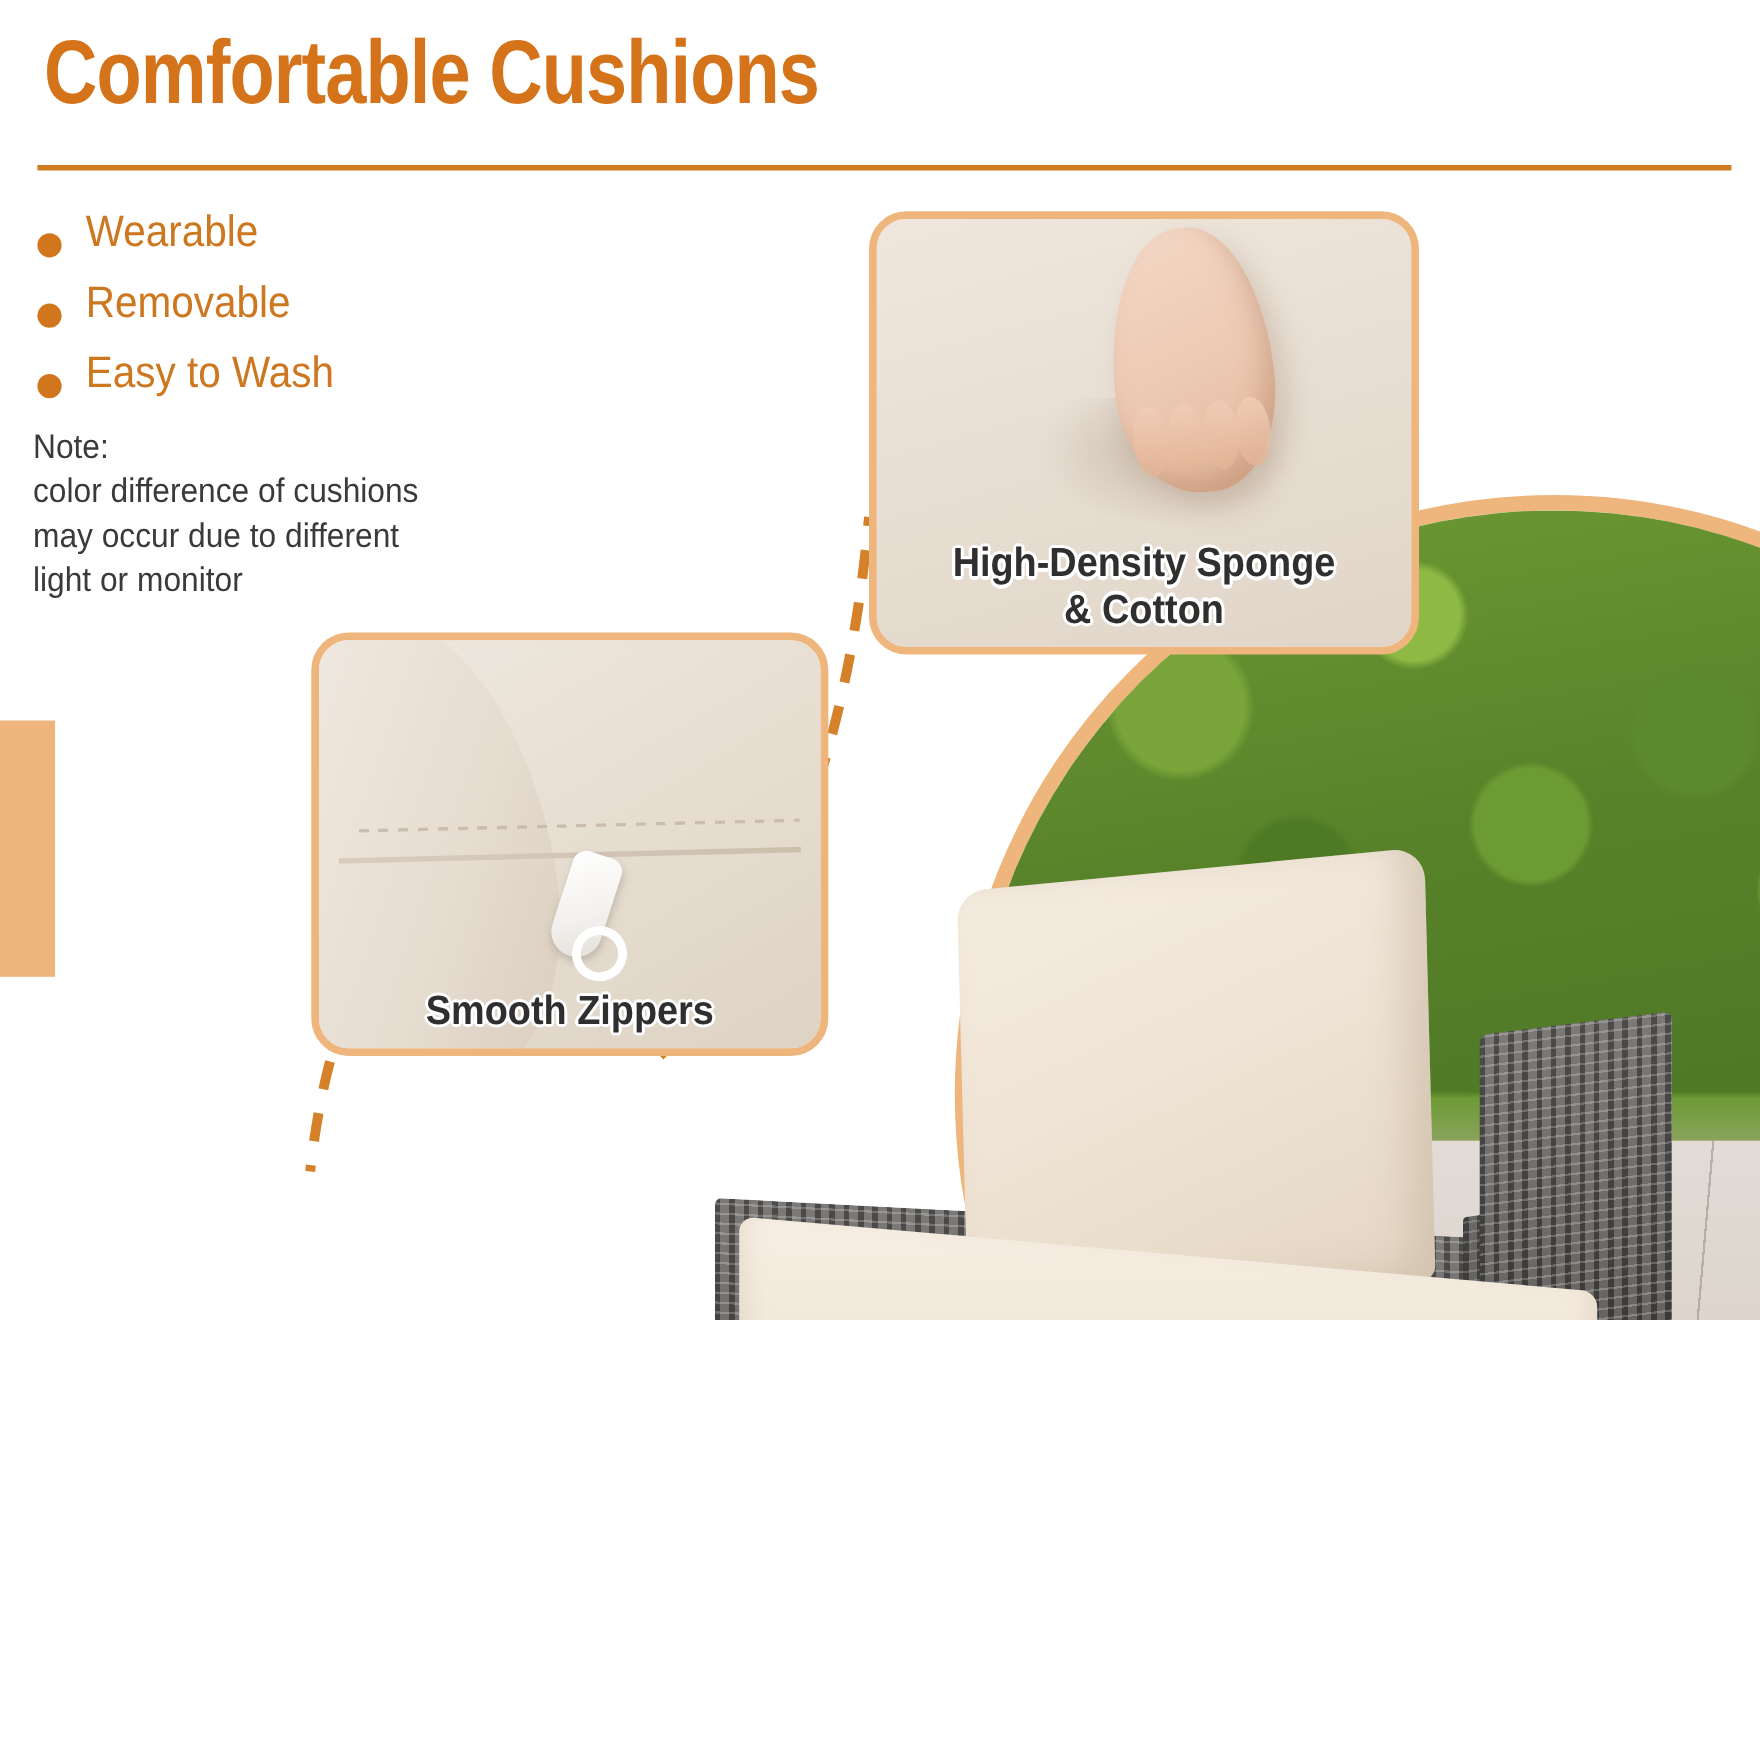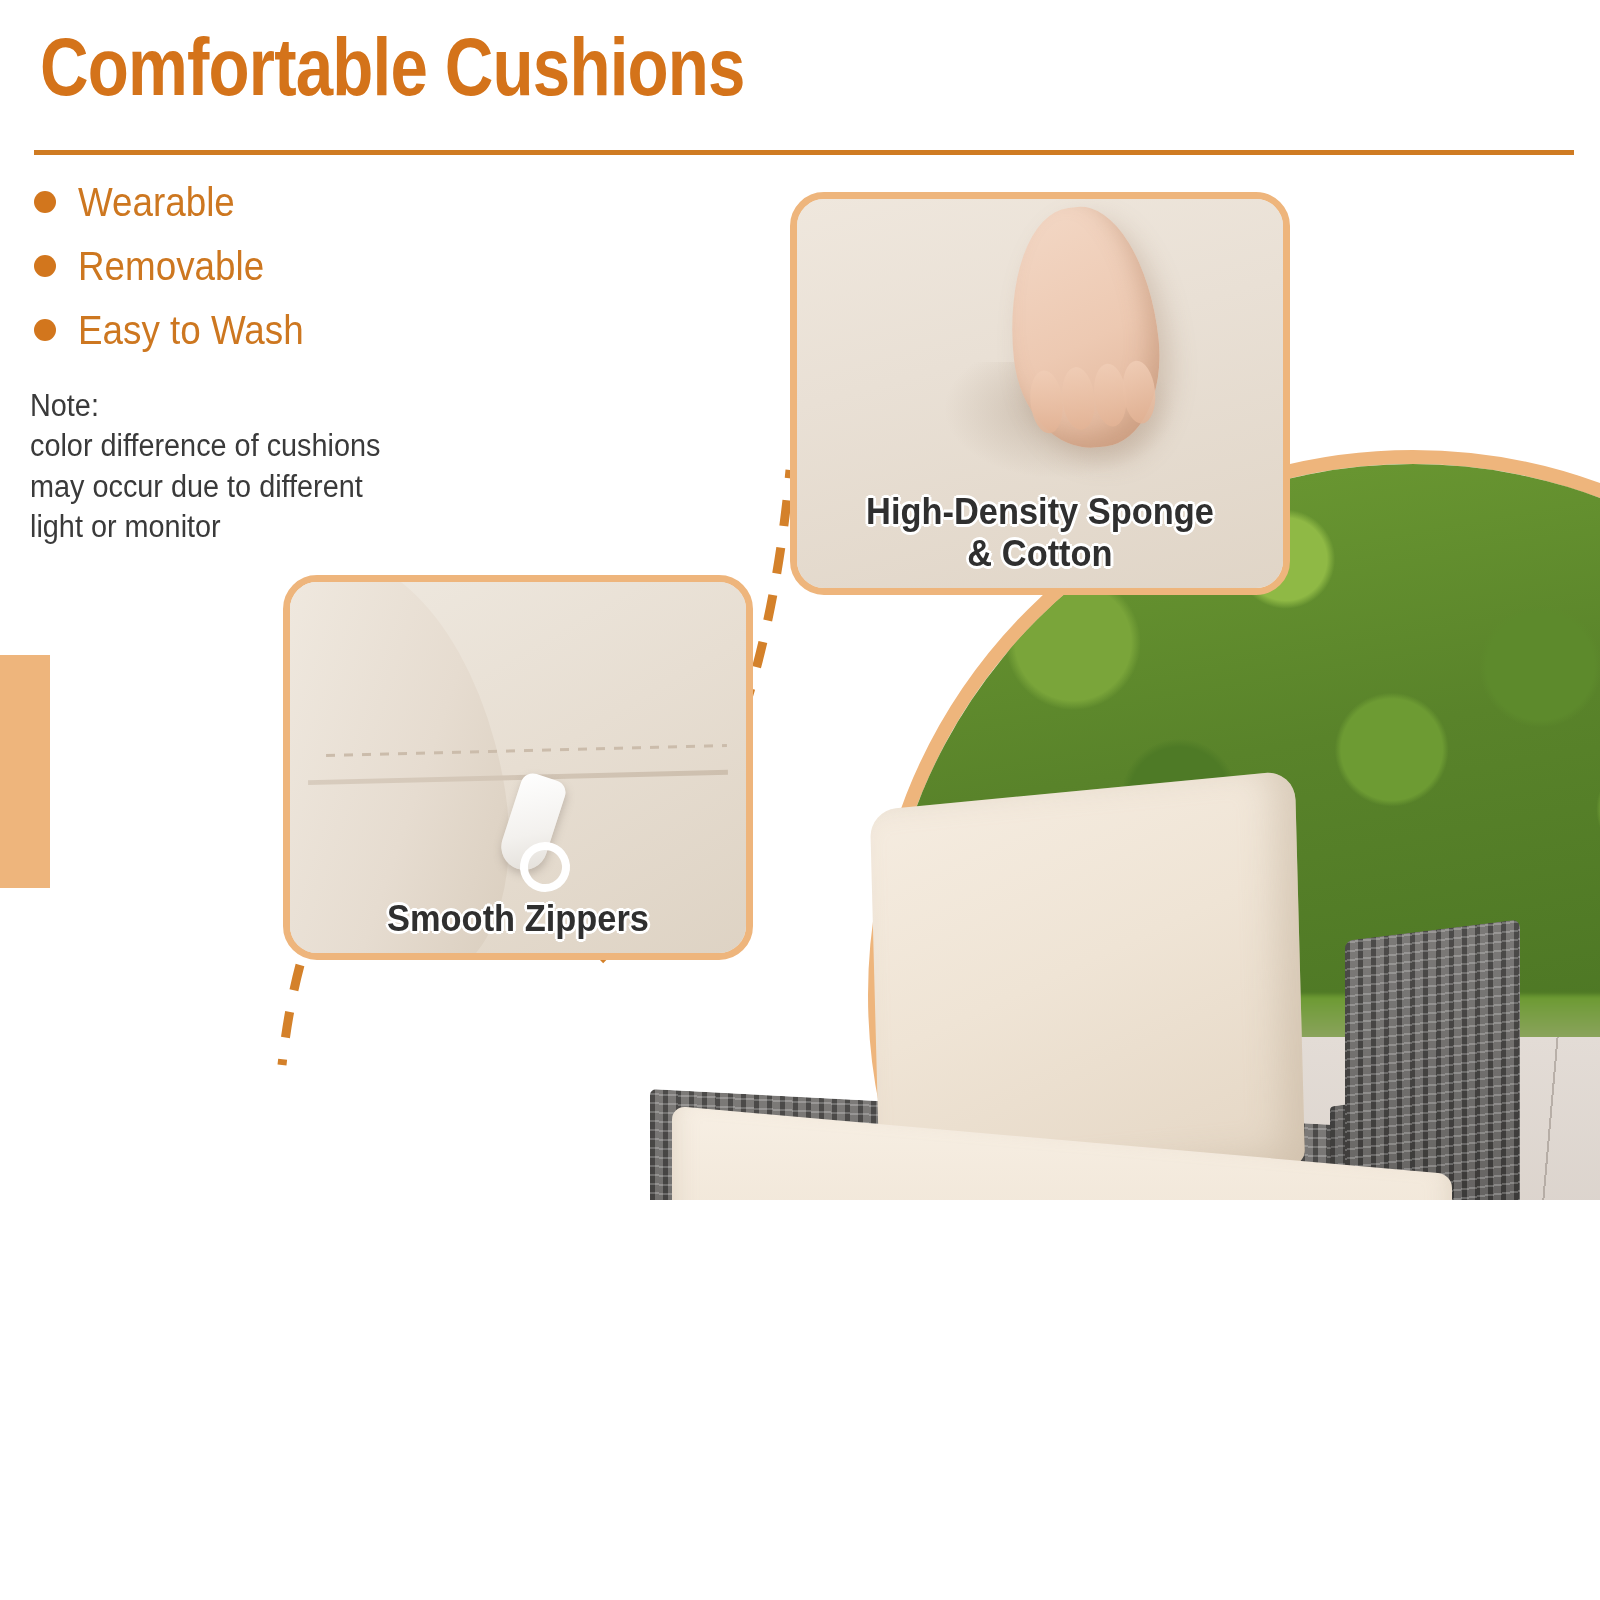--- a/index.html
+++ b/index.html
@@ -17,21 +17,21 @@
     transform:scaleX(0.82);transform-origin:left top;
     white-space:nowrap;
   }
   .title-rule{
     position:absolute;left:34px;top:150px;width:1540px;height:5px;
     background:#cf7b22;
   }
 
   
   .bullets{position:absolute;left:34px;top:170px;width:520px;}
-  .bullet-row{display:flex;align-items:center;height:64px;}
+  .bullet-row{display:flex;align-items:flex-end;height:64px;}
   .bullet-dot{width:22px;height:22px;border-radius:50%;background:#d2761d;
               margin-right:22px;flex:none;}
   .bullet-label{font-size:40px;color:#cd7720;
                 font-family:"Liberation Sans",sans-serif;
                 transform:scaleX(0.92);transform-origin:left center;white-space:nowrap;}
 
   
   .note{position:absolute;left:30px;top:386px;width:520px;
         color:#3a3a3a;font-size:31px;line-height:1.30;
         font-family:"Liberation Sans",sans-serif;

